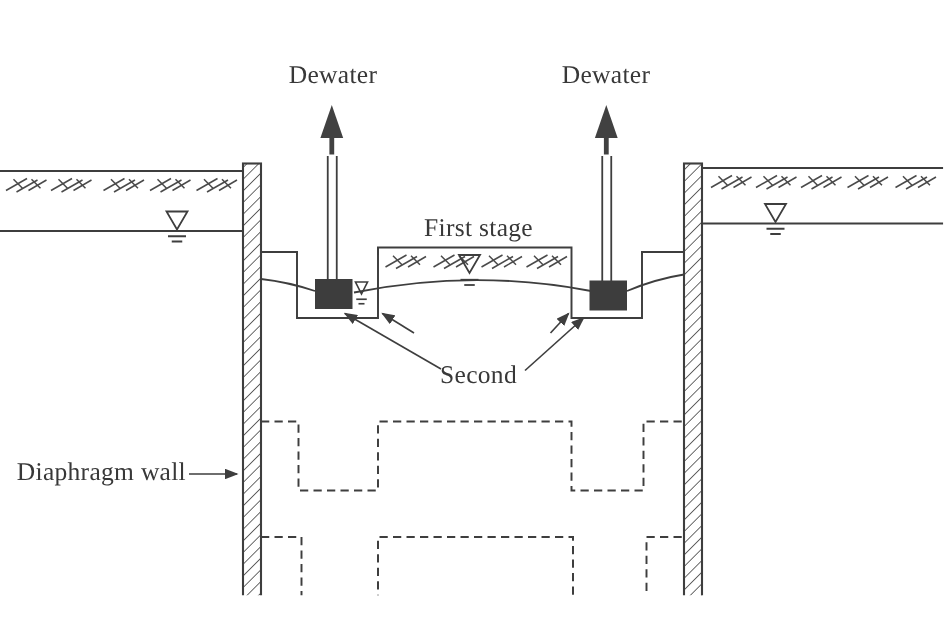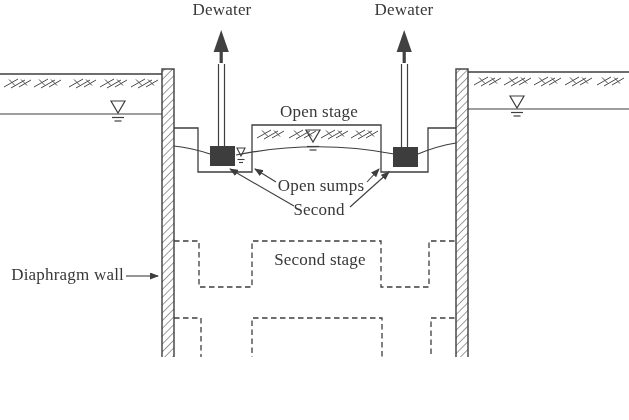--- a/index.html
+++ b/index.html
@@ -2,20 +2,21 @@
 <html><head>
 <meta charset="utf-8">
 <style>
   html,body{margin:0;padding:0;background:#fff;}
   #stage{
     position:relative;
     width:629px;height:357px;
     background:#ffffff;
     overflow:hidden;
     font-family:"Liberation Serif","DejaVu Serif",serif;
+    margin-top:40px;
   }
   #stage svg{position:absolute;left:0;top:0;}
   .lbl{
     position:absolute;
     font-size:17px;
     color:#383838;
     white-space:nowrap;
     line-height:1;
     letter-spacing:.2px;
   }
@@ -134,18 +135,16 @@
       <line x1="126" y1="276" x2="158" y2="276" marker-end="url(#ah)"></line>
       <line x1="276" y1="182" x2="255" y2="169" marker-end="url(#ah)"></line>
       <line x1="367" y1="182" x2="379" y2="169" marker-end="url(#ah)"></line>
       <line x1="294" y1="206" x2="230" y2="169" marker-end="url(#ah)"></line>
       <line x1="350" y1="207" x2="389" y2="172" marker-end="url(#ah)"></line>
     </g>
   </svg>
 
   <div class="lbl ctr" style="left:222px;top:1px;">Dewater</div>
   <div class="lbl ctr" style="left:404px;top:1px;">Dewater</div>
-  <div class="lbl ctr" style="left:319px;top:103px;">Open stage</div>
-  <div class="lbl ctr" style="left:321px;top:177px;">Open sumps</div>
+  <div class="lbl ctr" style="left:319px;top:103px;">First stage</div>
   <div class="lbl ctr" style="left:319px;top:201px;">Second</div>
-  <div class="lbl ctr" style="left:320px;top:251px;">Second stage</div>
   <div class="lbl" style="left:-4px;top:266px;width:128px;text-align:right;">Diaphragm wall</div>
 </div>
 
 </body></html>

